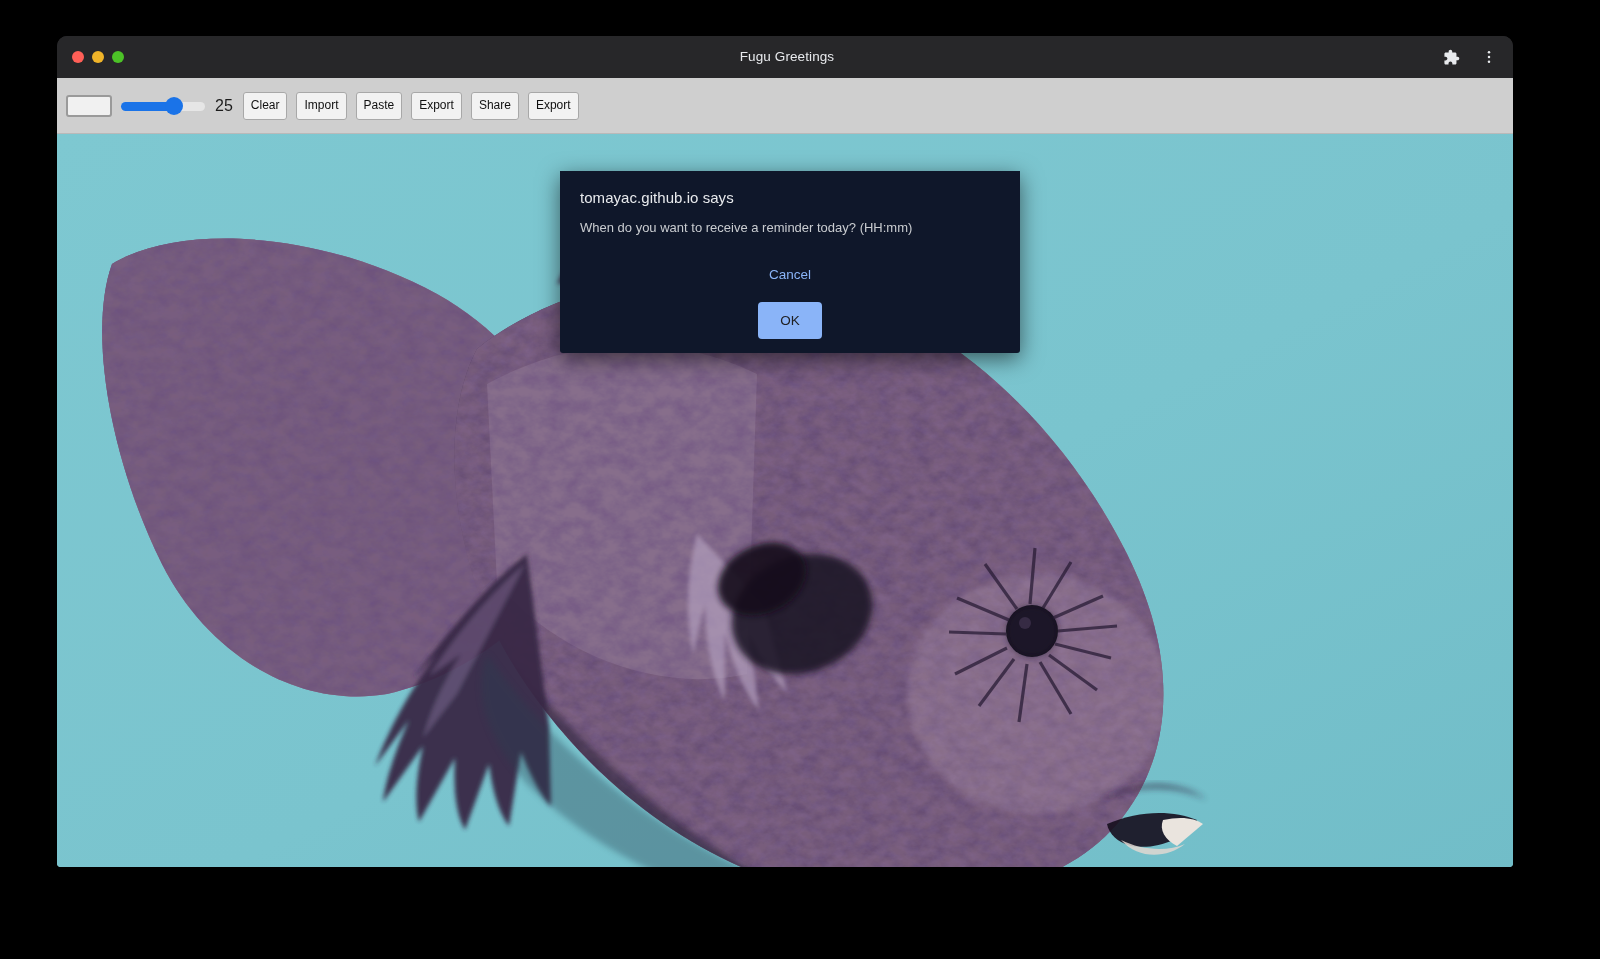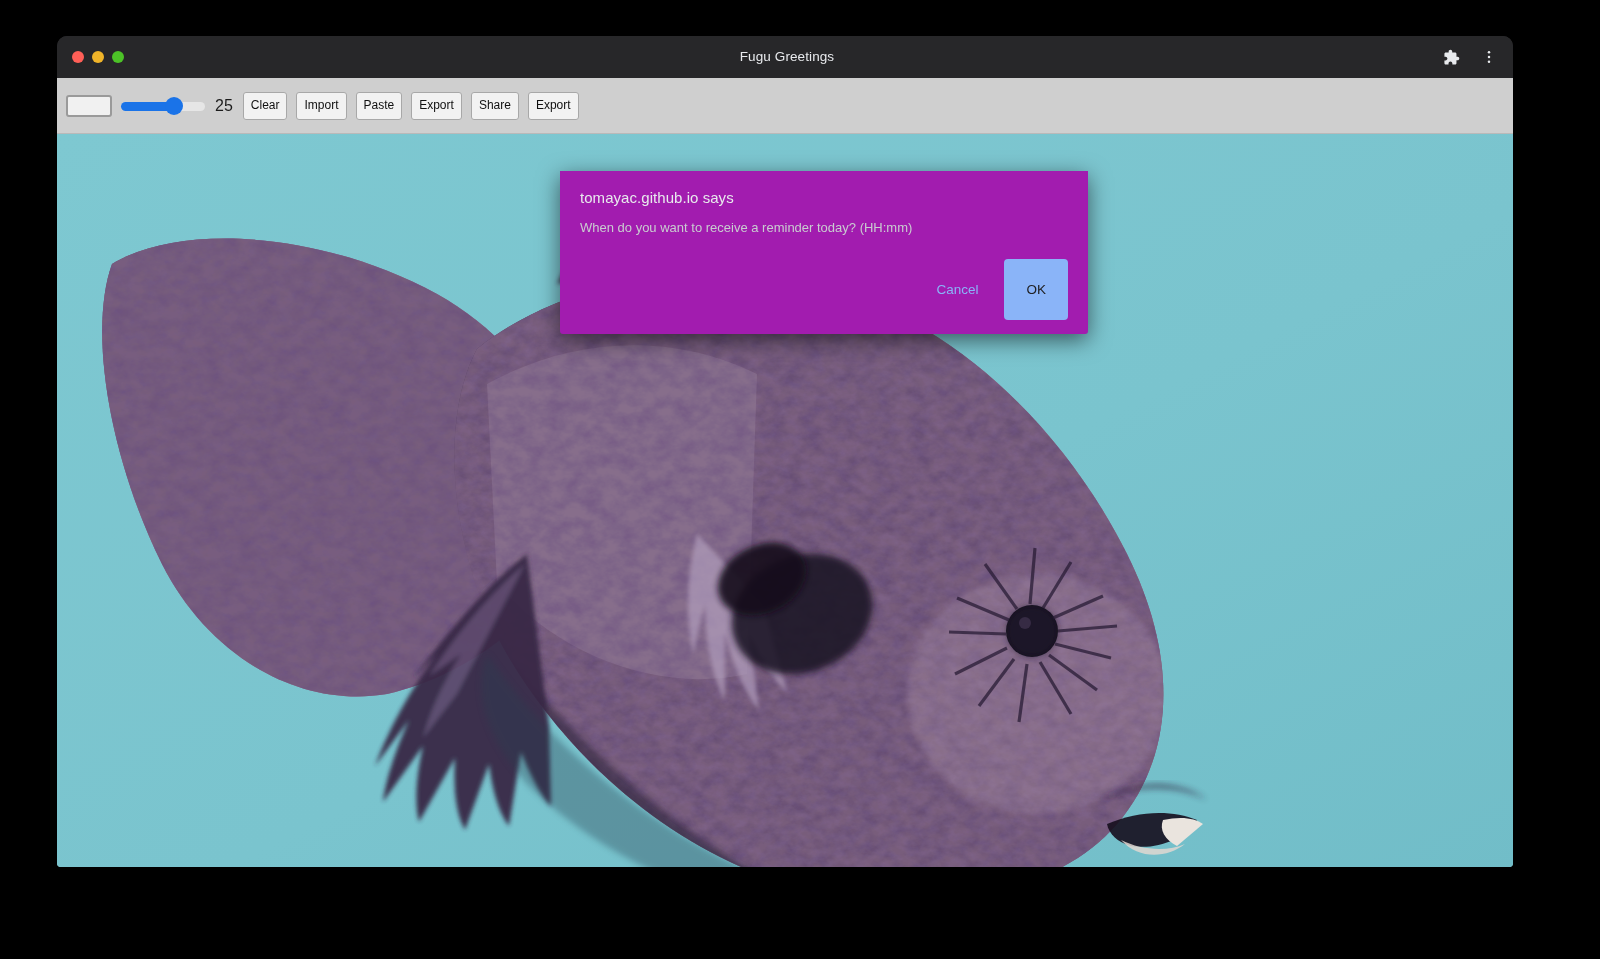--- a/index.html
+++ b/index.html
@@ -166,22 +166,22 @@
   }
 
   .fish-img { position: absolute; inset: 0; }
   .fish-img svg { display: block; width: 100%; height: 100%; }
 
   
   .dialog {
     position: absolute;
     left: 503px;
     top: 37px;
-    width: 528px;
-    background: #a21caf;
+    width: 460px;
+    background: #0f172a;
     border-radius: 0 0 3px 3px;
     box-shadow: 0 6px 22px rgba(0,0,0,0.55);
     padding: 18px 20px 14px 20px;
     z-index: 50;
   }
 
   .dlg-title {
     font-size: 15px;
     color: #e8eaed;
     margin-bottom: 14px;
@@ -211,39 +211,40 @@
     padding: 1px 1px;
     border-radius: 1px;
   }
 
   .dlg-actions {
     display: flex;
     justify-content: flex-end;
     align-items: center;
     gap: 12px;
     margin-top: 24px;
+    flex-direction: column;
   }
 
   .btn-cancel {
     font-family: "Liberation Sans", sans-serif;
     font-size: 13.5px;
     color: #8ab4f8;
     background: transparent;
     border: none;
     padding: 8px 14px;
     border-radius: 4px;
   }
 
   .btn-ok {
     font-family: "Liberation Sans", sans-serif;
     font-size: 13.5px;
     color: #202124;
     background: #8ab4f8;
     border: none;
-    padding: 23px 22px;
+    padding: 11px 22px;
     border-radius: 4px;
   }
 </style>
 </head>
 <body>
 
 <div id="root">
 
   <div class="window">
 

